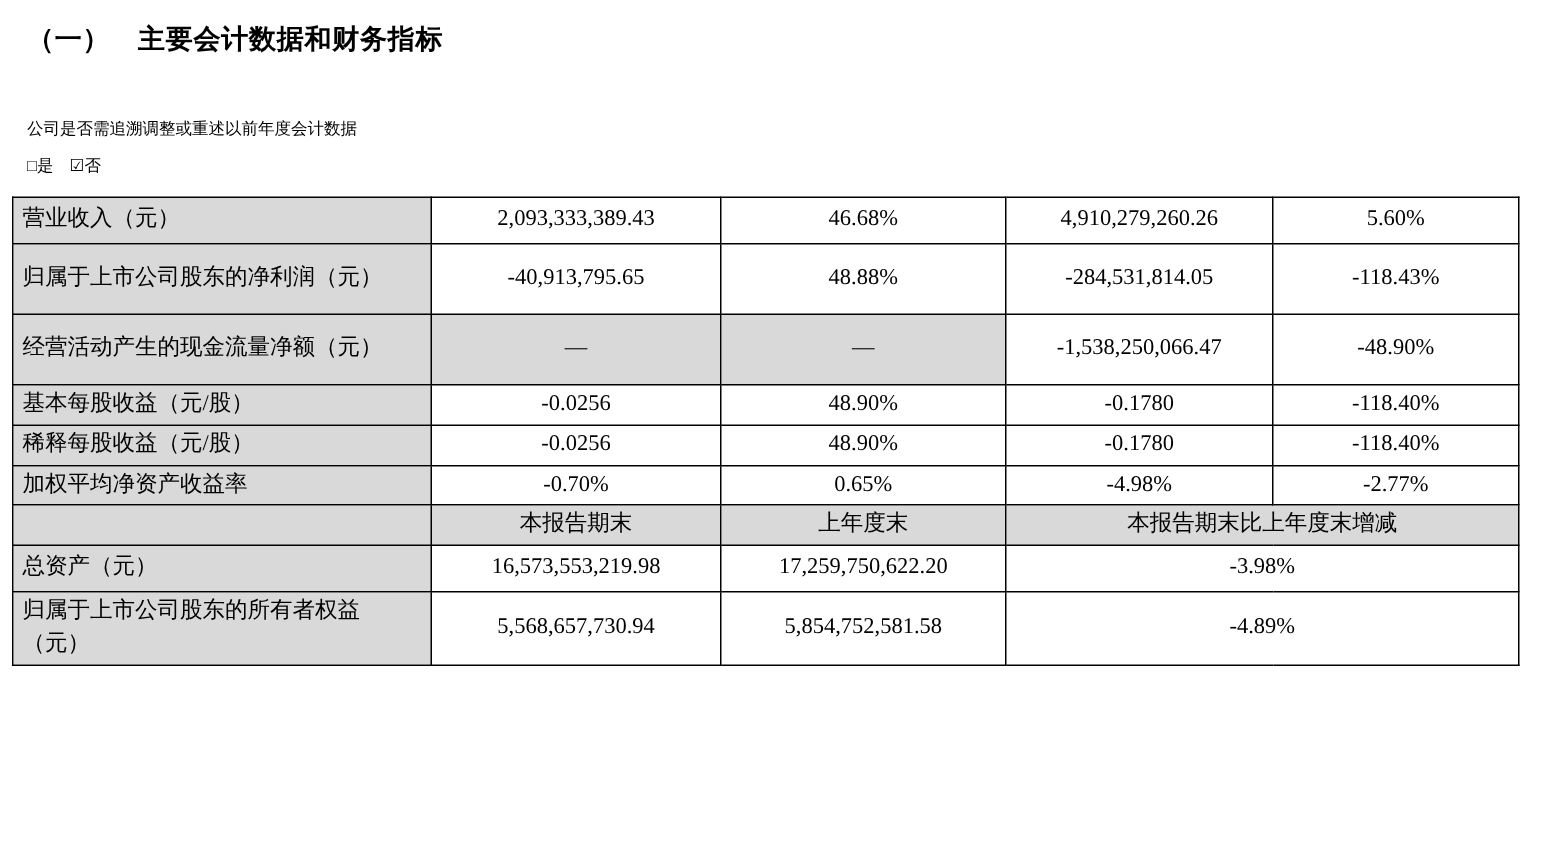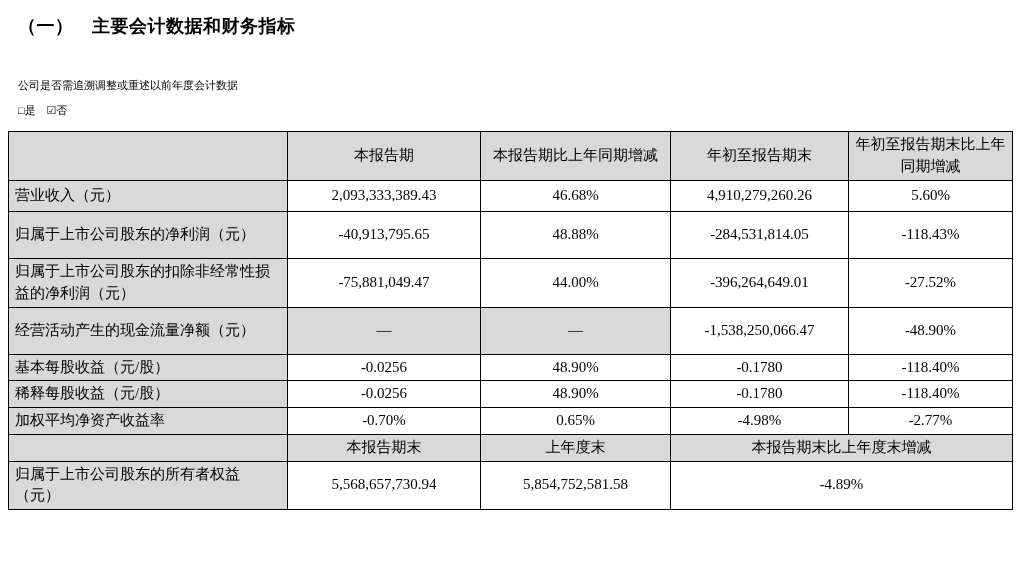--- a/index.html
+++ b/index.html
@@ -90,51 +90,37 @@
   <table class="fin">
     <colgroup>
       <col style="width:279px">
       <col style="width:193px">
       <col style="width:190px">
       <col style="width:178px">
       <col style="width:164px">
     </colgroup>
 
     <tbody>
-        <tr class="header-row">
-      <th></th>
-      <th>本报告期</th>
-      <th>本报告期比上年同期增减</th>
-      <th>年初至报告期末</th>
-      <th>年初至报告期末比上年同期增减</th>
-    </tr>
 
     <tr class="mid">
       <td class="lbl">营业收入（元）</td>
       <td class="num">2,093,333,389.43</td>
       <td class="num">46.68%</td>
       <td class="num">4,910,279,260.26</td>
       <td class="num">5.60%</td>
     </tr>
 
     <tr class="tall">
       <td class="lbl">归属于上市公司股东的净利润（元）</td>
       <td class="num">-40,913,795.65</td>
       <td class="num">48.88%</td>
       <td class="num">-284,531,814.05</td>
       <td class="num">-118.43%</td>
     </tr>
 
-    <tr class="tall">
-      <td class="lbl">归属于上市公司股东的扣除非经常性损益的净利润（元）</td>
-      <td class="num">-75,881,049.47</td>
-      <td class="num">44.00%</td>
-      <td class="num">-396,264,649.01</td>
-      <td class="num">-27.52%</td>
-    </tr>
 
     <tr class="tall">
       <td class="lbl">经营活动产生的现金流量净额（元）</td>
       <td class="dash">—</td>
       <td class="dash">—</td>
       <td class="num">-1,538,250,066.47</td>
       <td class="num">-48.90%</td>
     </tr>
 
     <tr class="short">
@@ -161,20 +147,26 @@
       <td class="num">-2.77%</td>
     </tr>
 
     <tr class="subheader-row">
       <th></th>
       <th>本报告期末</th>
       <th>上年度末</th>
       <th colspan="2">本报告期末比上年度末增减</th>
     </tr>
 
+    <tr class="mid">
+      <td class="lbl">总资产（元）</td>
+      <td class="num">16,573,553,219.98</td>
+      <td class="num">17,259,750,622.20</td>
+      <td class="num" colspan="2">-3.98%</td>
+    </tr>
 
     <tr class="tall">
       <td class="lbl">归属于上市公司股东的所有者权益（元）</td>
       <td class="num">5,568,657,730.94</td>
       <td class="num">5,854,752,581.58</td>
       <td class="num" colspan="2">-4.89%</td>
     </tr>
 
   </tbody>
     </table>

